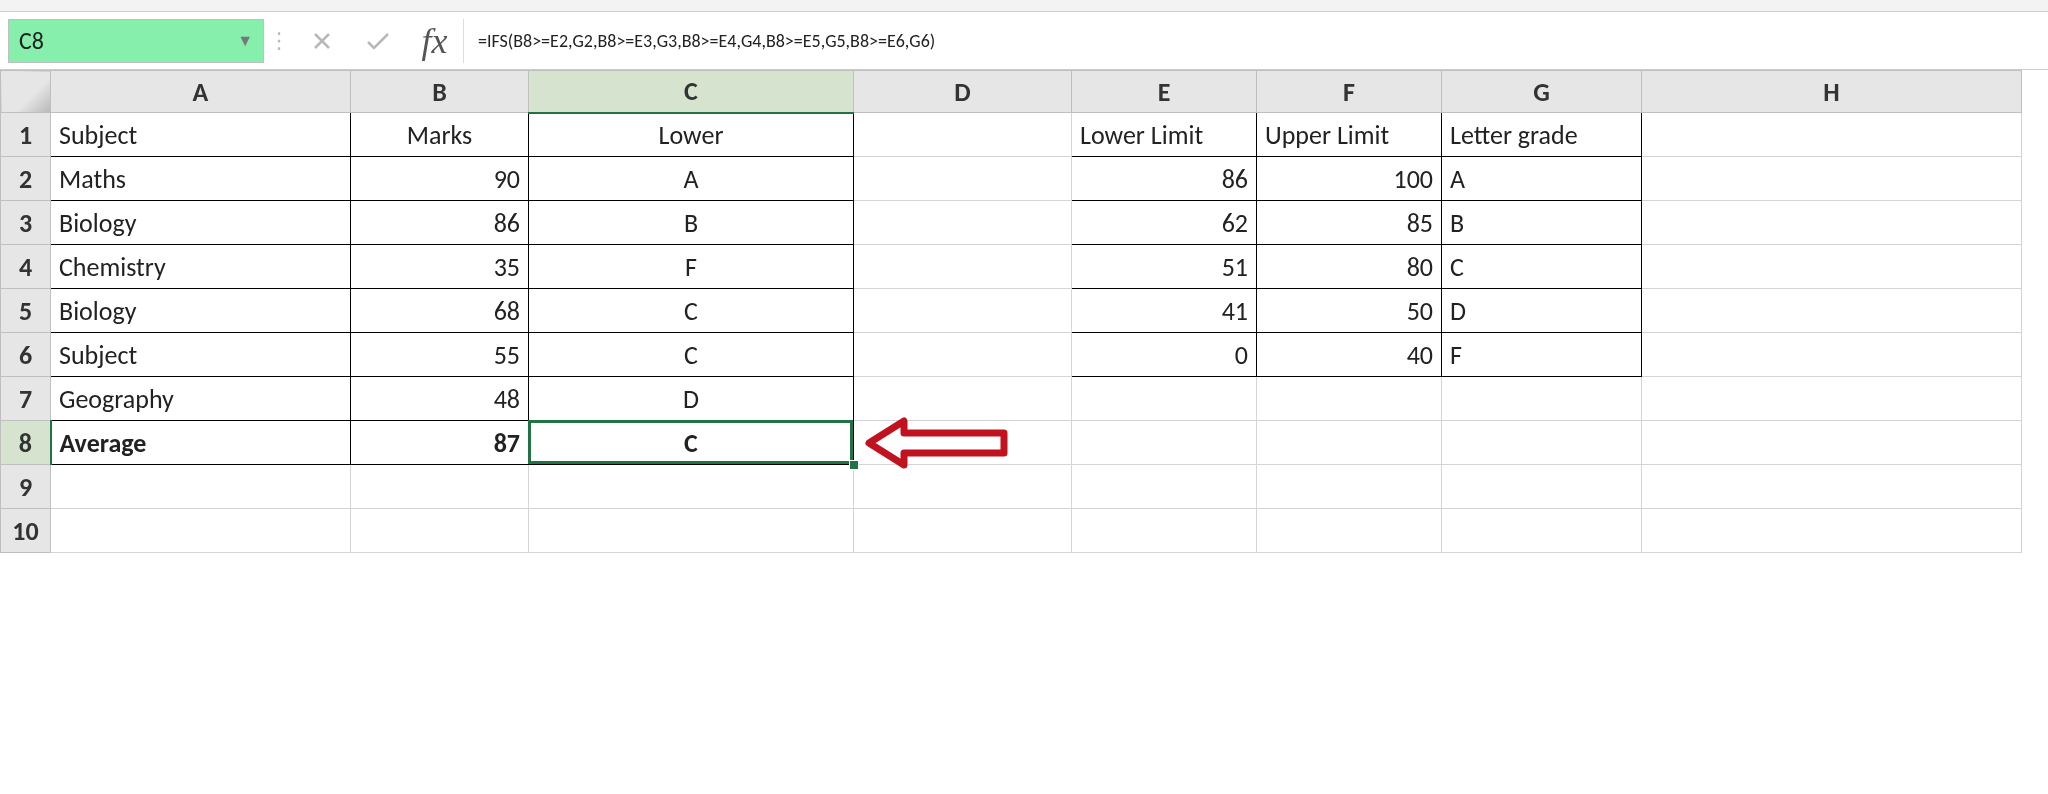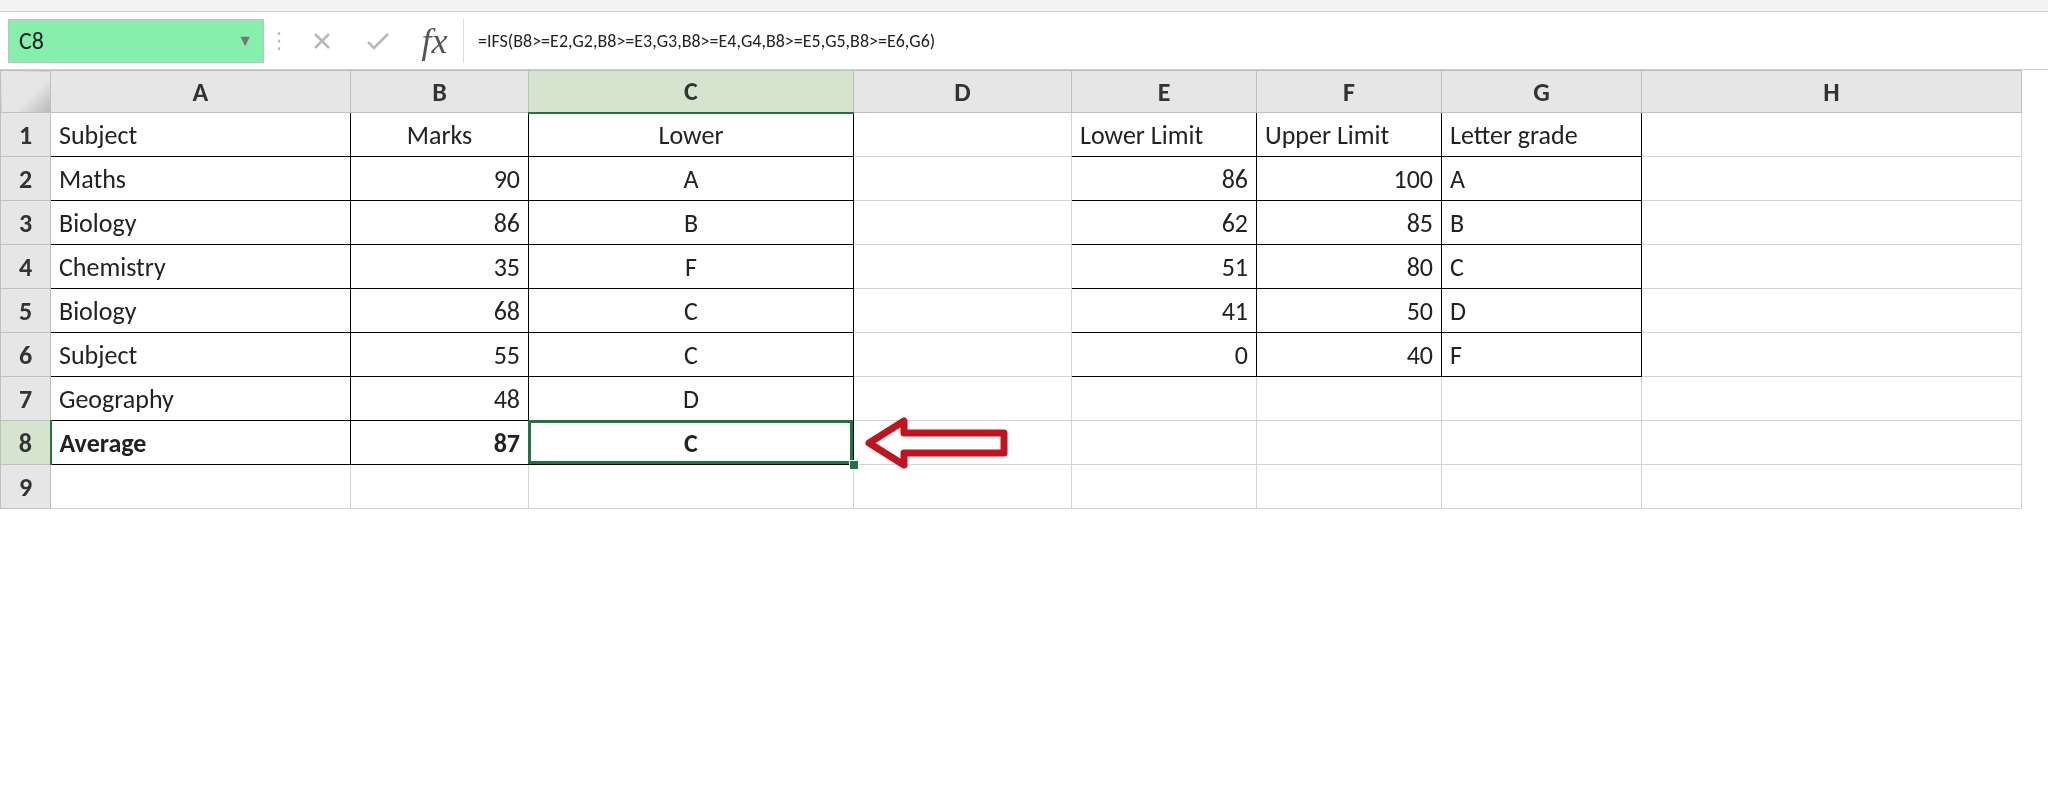--- a/index.html
+++ b/index.html
@@ -290,20 +290,31 @@
     <th class="row-hdr">9</th>
     <td class="cell"></td>
           <td class="cell"></td>
           <td class="cell"></td>
           <td class="cell"></td>
           <td class="cell"></td>
           <td class="cell"></td>
           <td class="cell"></td>
           <td class="cell"></td>
   </tr>
+  <tr>
+    <th class="row-hdr">10</th>
+    <td class="cell"></td>
+          <td class="cell"></td>
+          <td class="cell"></td>
+          <td class="cell"></td>
+          <td class="cell"></td>
+          <td class="cell"></td>
+          <td class="cell"></td>
+          <td class="cell"></td>
+  </tr>
 </tbody>
     </table>
 
 <div class="sel-outline" id="selbox" style="left: 527.5px; top: 349.5px; width: 325px; height: 44px;"></div>
 <div class="fill-handle" id="fillh" style="left: 848.5px; top: 389.5px;"></div>
 
 <div class="arrow" id="arrow" style="left: 863.5px; top: 342.5px;">
   <svg width="150" height="60" viewBox="0 0 150 60">
     <g fill="none" stroke="#c1121f" stroke-width="7" stroke-linejoin="round">
       <path d="M5 30 L40 8 L40 20 L140 20 L140 40 L40 40 L40 52 Z" fill="none"></path>

